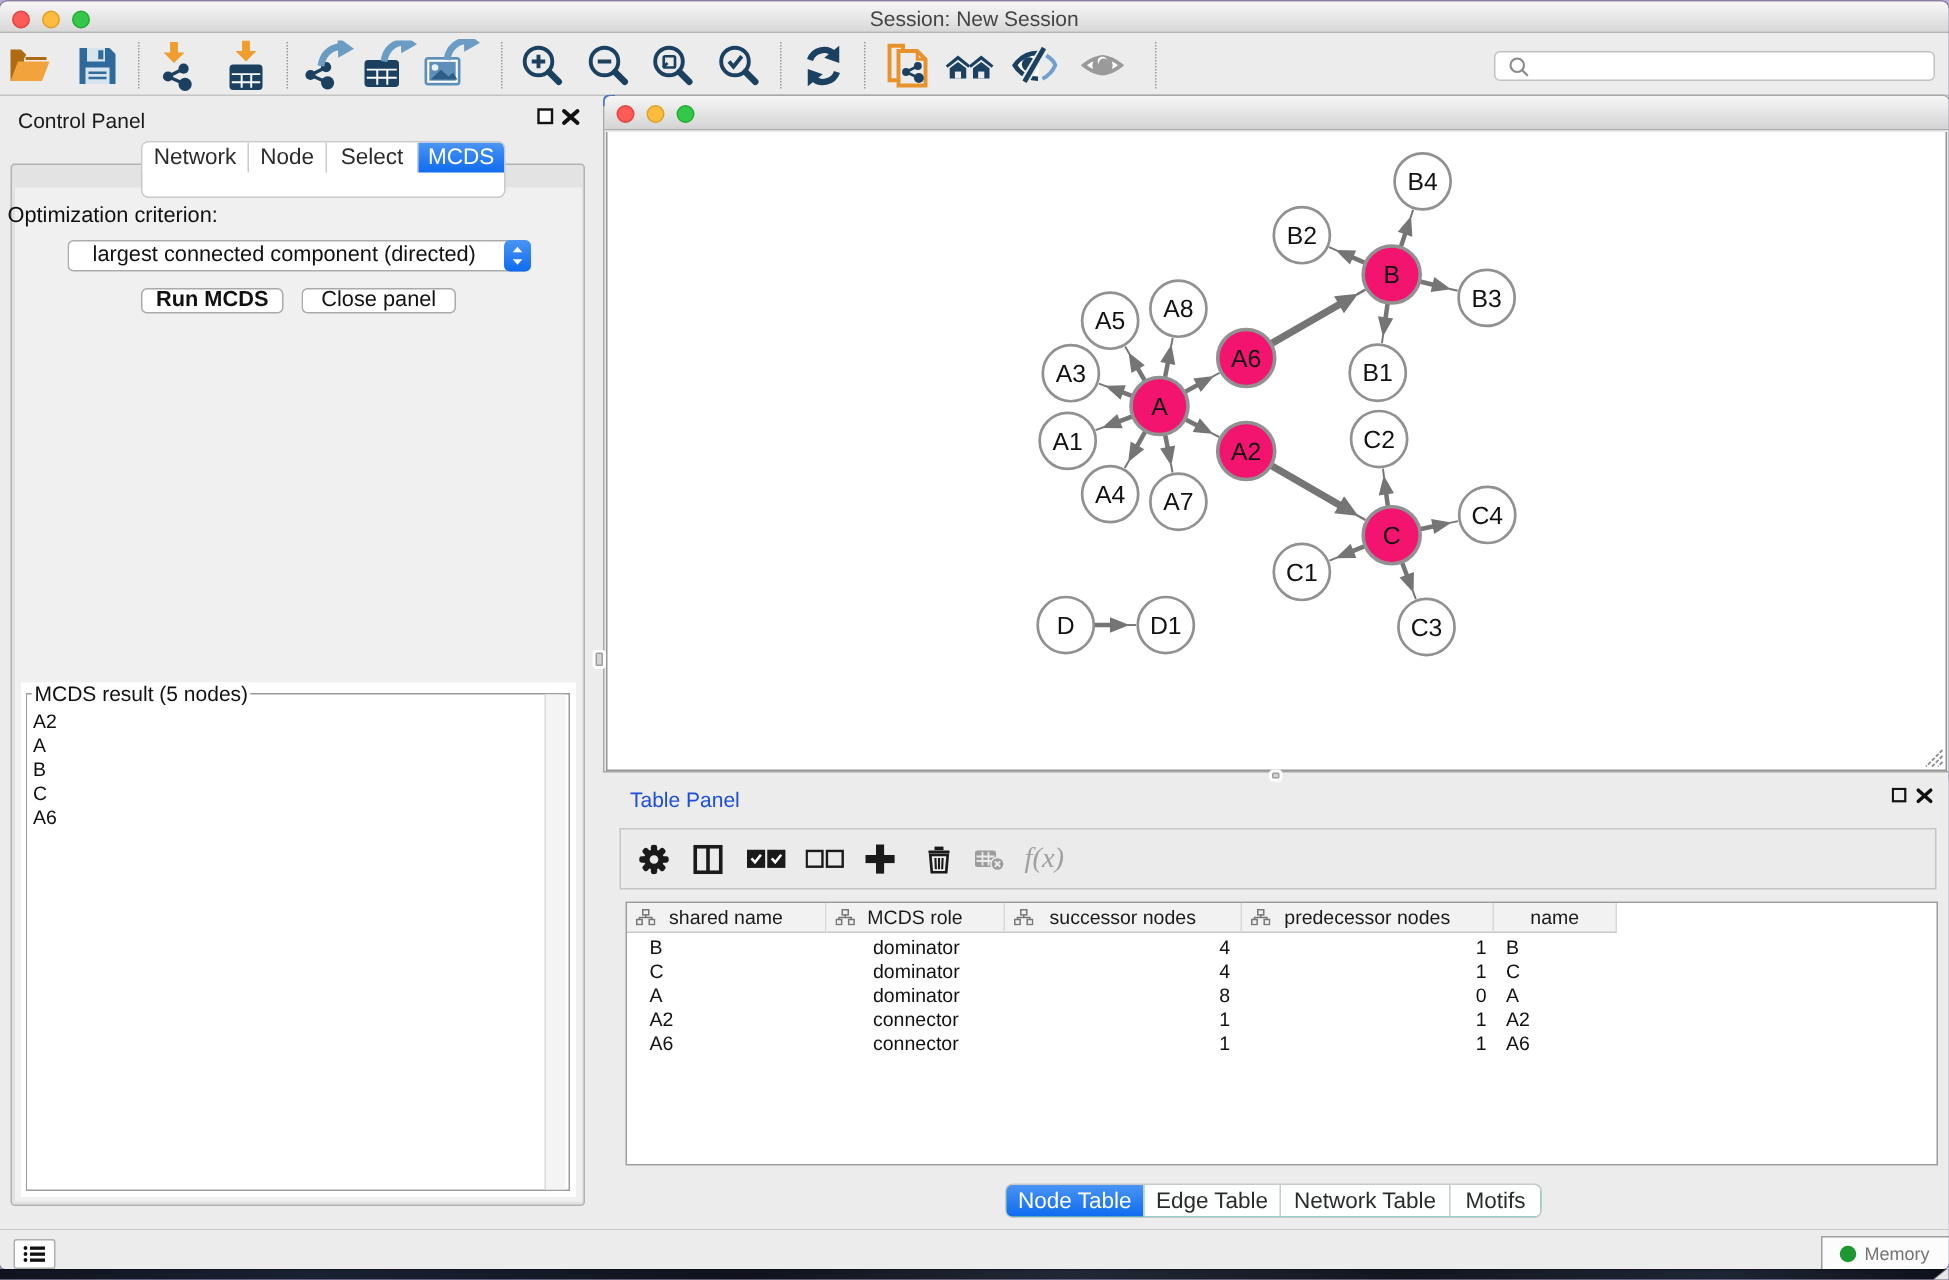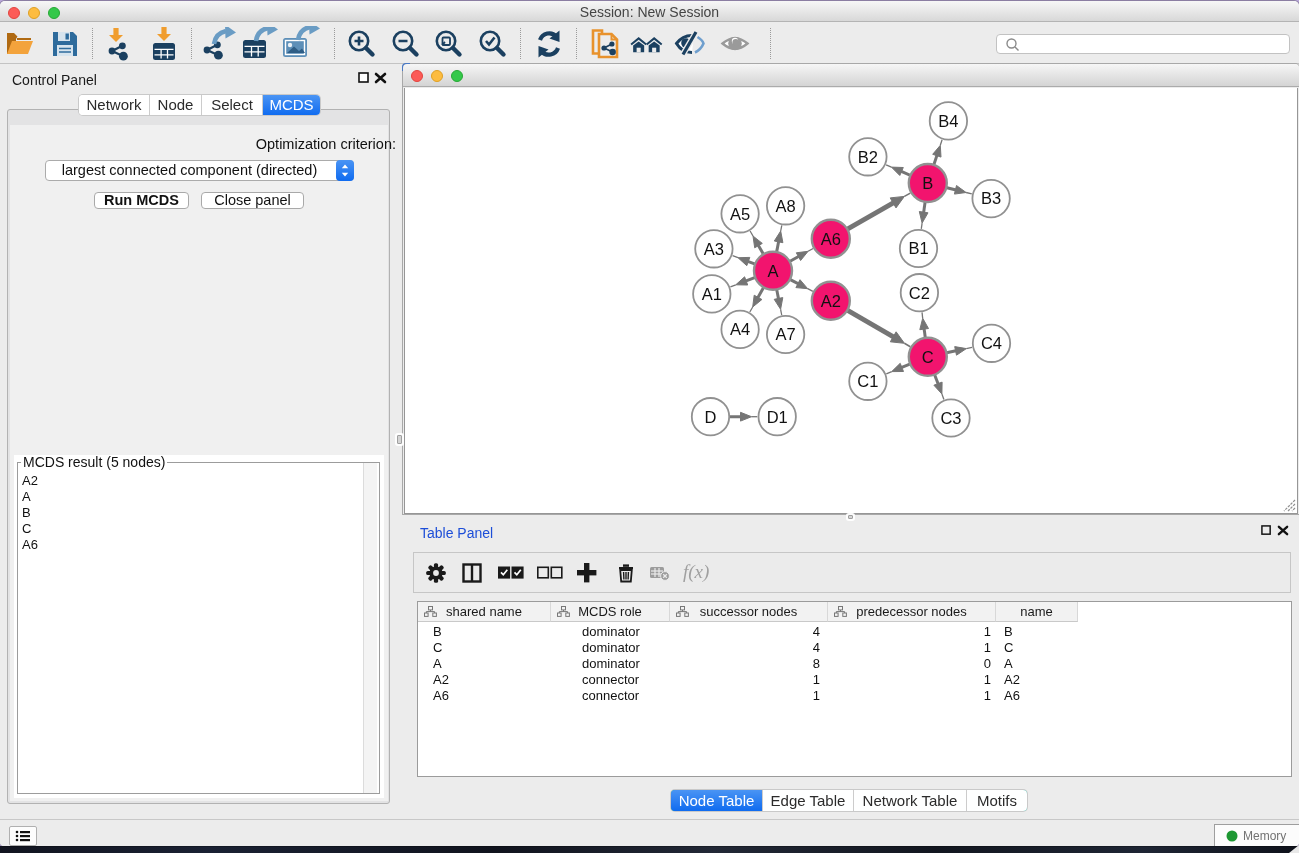--- a/index.html
+++ b/index.html
@@ -23,27 +23,27 @@
 .tbsep { position:absolute; top:5px; height:31px; width:0; border-left:1px dotted #9a9a9a; }
 .tbi { position:absolute; top:27px; }
 #searchbox { position:absolute; left:996px; top:11px; width:294px; height:20px; background:#fff;
   border:1px solid #c2c2c2; border-radius:4px; }
 
 #leftpanel { position:absolute; left:0; top:63px; width:391px; height:756px; background:#ececec; }
 #cp-title { position:absolute; left:12px; top:8px; font-size:14px; color:#1a1a1a; }
 #cp-panel { position:absolute; left:7px; top:45px; width:383px; height:695px;
   border:1px solid #b2b2b2; border-radius:3px; background:#e3e3e4; }
 #cp-inner { position:absolute; left:10px; top:61px; width:378px; height:676px; background:#f0f0f0; }
-#cp-tabs { position:absolute; left:79px; top:31px; height:20px; display:flex; opacity:0.999;
+#cp-tabs { position:absolute; left:95px; top:31px; height:36px; display:flex; opacity:0.999;
   border-radius:4px; overflow:hidden; box-shadow:0 0 0 1px #c9c9c9; background:#fff; z-index:3; }
 .cptab { position:relative; height:20px; line-height:20px; text-align:center; font-size:15px; color:#2b2b2b;
   background:rgba(255,255,255,0.995); border-right:1px solid #ccc; }
 .cptab:last-child { border-right:none; }
 .cptab.sel { color:#fff; background:linear-gradient(rgba(74,148,244,0.995),rgba(15,107,240,0.995)); }
-#opt-label { position:absolute; left:5px; width:391px; top:72px; text-align:right; font-size:14.5px; color:#111; will-change:transform; }
+#opt-label { position:absolute; left:5px; width:391px; top:72px; text-align:left; font-size:14.5px; color:#111; will-change:transform; }
 #dropdown { position:absolute; left:45px; top:96px; width:309px; height:21px; will-change:transform; background:rgba(255,255,255,0.97);
   border:1px solid #ababab; border-radius:4px; font-size:14.5px; color:#111; text-align:center;
   line-height:19px; padding-right:20px; }
 #dropdown .step { position:absolute; right:-1px; top:-1px; width:18px; height:21px;
   border-radius:4px; background:linear-gradient(#4a94f4,#0f6bf0); }
 .btn { position:absolute; height:17px; will-change:transform; background:rgba(255,255,255,0.97); border:1px solid #a9a9a9; border-radius:4px;
   font-size:14.5px; color:#111; text-align:center; line-height:15px; }
 #whitebox { position:absolute; left:14px; top:391px; width:370px; height:343px; background:rgba(255,255,255,0.97); will-change:transform; }
 #grpbox { position:absolute; left:17px; top:398px; width:363px; height:332px; border:1px solid #9c9c9c; }
 #grplabel { position:absolute; left:21px; top:391px; will-change:transform; background:rgba(255,255,255,0.97); padding:0 2px; font-size:14px; height:15px; line-height:15px; color:#111; }

